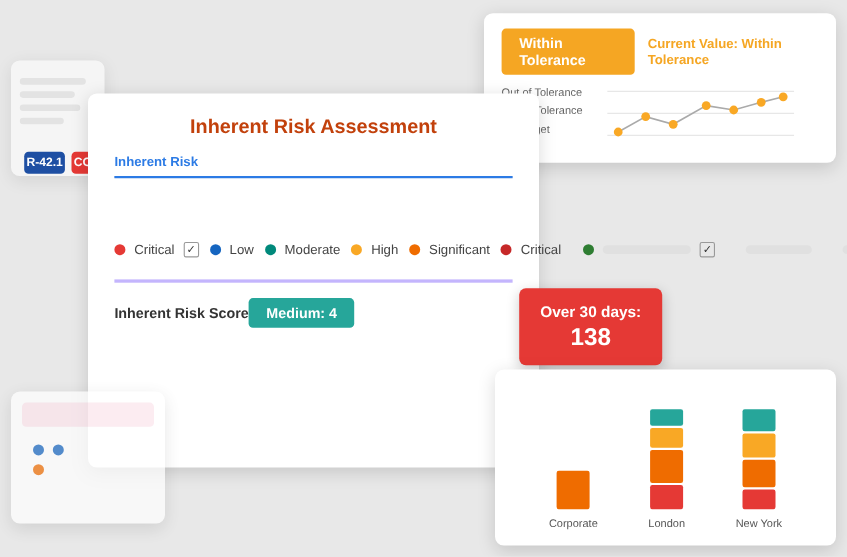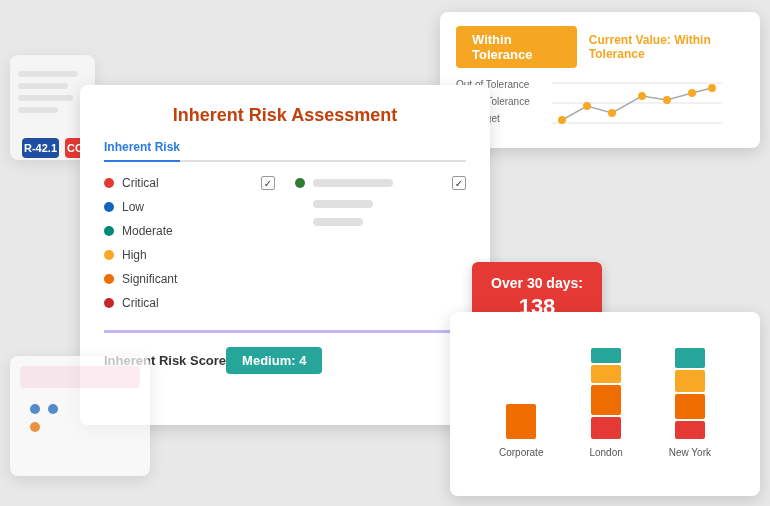--- a/index.html
+++ b/index.html
@@ -92,42 +92,43 @@
       font-weight: bold;
       color: #c2410c;
       text-align: center;
       margin-bottom: 14px;
     }
     .risk-tabs {
       display: flex;
       border-bottom: 2px solid #e0e0e0;
       margin-bottom: 14px;
       gap: 24px;
+      flex-direction: column;
     }
     .risk-tab {
       font-size: 12px;
       padding-bottom: 6px;
       cursor: pointer;
       color: #333;
     }
     .risk-tab.active {
       border-bottom: 2px solid #2c7be5;
       color: #2c7be5;
       font-weight: bold;
       margin-bottom: -2px;
     }
     .risk-content {
       display: flex;
       gap: 20px;
     }
     .risk-col {
       flex: 1;
       display: flex;
-      flex-direction: column;
       gap: 10px;
+      margin-top: 44px;
     }
     .risk-item {
       display: flex;
       align-items: center;
       gap: 8px;
       font-size: 12px;
       color: #444;
     }
     .dot {
       width: 10px;
@@ -228,21 +229,21 @@
       font-size: 22px;
       font-weight: bold;
       margin-top: 2px;
     }
 
     
     .bar-card {
       bottom: 10px;
       right: 10px;
       width: 310px;
-      height: 184px;
+      height: 160px;
       padding: 16px 16px 2px;
     }
     .bar-chart-area {
       display: flex;
       align-items: flex-end;
       justify-content: space-around;
       height: 130px;
       padding: 0 10px;
     }
     .bar-group {

